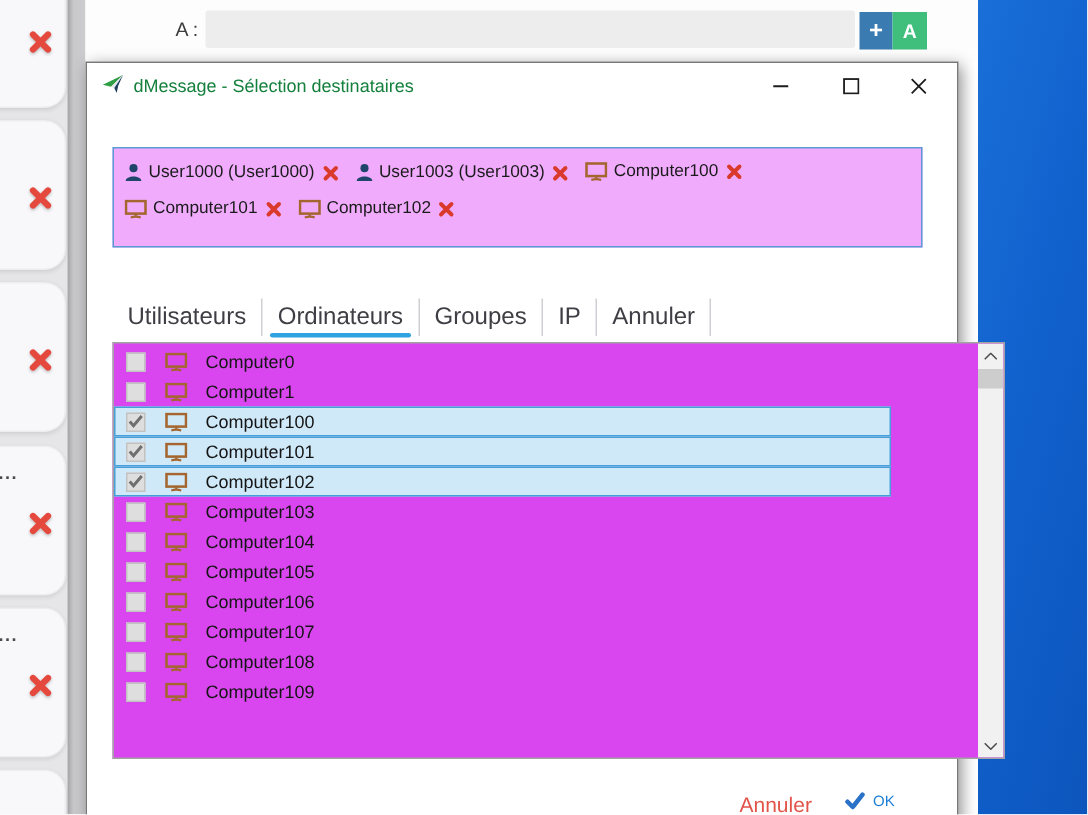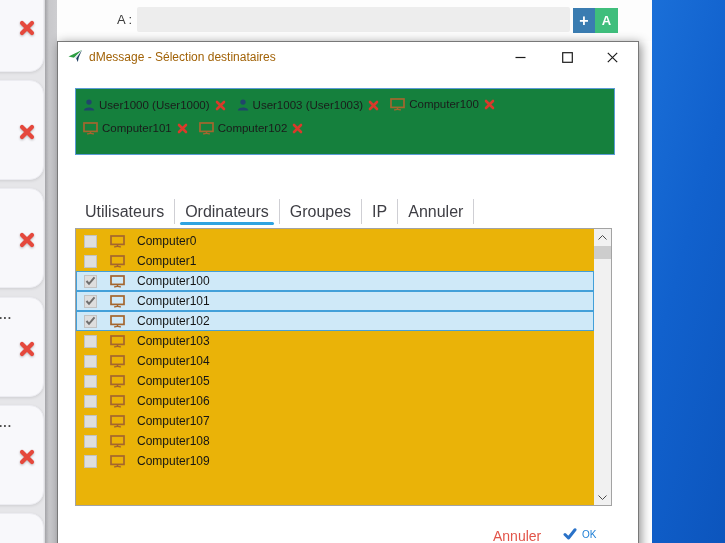--- a/index.html
+++ b/index.html
@@ -37,42 +37,42 @@
   .mini-btn { position:absolute; top:8px; height:25px; color:#fff; font-weight:bold;
               display:flex; align-items:center; justify-content:center; cursor:default; }
   .plus-btn { left:516px; width:22px; background:#3a7cb1; font-size:16px; }
   .a-btn    { left:538px; width:23px; background:#3fbe7c; font-size:13px; }
 
   
   .dialog { position:absolute; left:57px; top:41px; width:582px; height:512px; background:#fff;
             border:1px solid #787878; box-shadow:2px 2px 10px rgba(0,0,0,0.45); }
   .title-bar { position:absolute; left:0; top:0; width:100%; height:30px; background:#fff; }
   .app-icon { position:absolute; left:10px; top:7px; width:15px; height:14px; }
-  .title-text { position:absolute; left:31px; top:8px; font-size:12px; color:#a16207; white-space:nowrap; }
+  .title-text { position:absolute; left:31px; top:8px; font-size:12px; color:#15803d; white-space:nowrap; }
   .win-btn { position:absolute; top:0; width:36px; height:30px; display:flex;
              align-items:center; justify-content:center; }
   .btn-min{ left:444px; } .btn-max{ left:491px; } .btn-close{ left:536px; }
 
   
-  .chips-box { position:absolute; left:17px; top:46px; width:540px; height:67px;
-               border:1px solid #5b9bd5; background:#15803d; padding:5px 7px;
+  .chips-box { position:absolute; left:17px; top:56px; width:540px; height:67px;
+               border:1px solid #5b9bd5; background:#f0abfc; padding:5px 7px;
                font-size:11.5px; color:#1b1b1b; line-height:21px; overflow:hidden;text-decoration:underline; }
   .chip { display:inline-flex; align-items:center; margin-right:11px; white-space:nowrap; height:21px; }
   .chip-icon { display:inline-flex; margin-right:4px; }
   .chip-x { display:inline-flex; margin-left:5px; cursor:pointer; }
 
   
   .tabs { position:absolute; left:17px; top:157px; height:25px; display:flex; font-size:16px; color:#3e3e44; }
   .tab { position:relative; padding:4px 10px 6px 10px; border-right:1px solid #cfcfd4; cursor:pointer; }
   .tab.active::after { content:""; position:absolute; left:5px; right:5px; bottom:-1px; height:3px;
                        background:#2fa3e0; border-radius:2px; }
 
   
-  .list-box { position:absolute; left:17px; top:186px; width:537px; height:278px;
-              border:1px solid #a3a3a3; background:#eab308; overflow:hidden; }
+  .list-box { position:absolute; left:17px; top:186px; width:595px; height:278px;
+              border:1px solid #a3a3a3; background:#d946ef; overflow:hidden; }
   .rows { position:absolute; left:0; top:2px; right:17px; }
   .row { display:flex; align-items:center; height:20px; width:518px; border:1px solid transparent;
          font-size:12px; color:#151515; }
   .row.checked { background:#cfe9f8; border-color:#43a0d9; }
   .checkbox { width:13px; height:13px; margin-left:7px; background:#dedede;
               border:1px solid #c2c2c2; display:flex; align-items:center; justify-content:center; }
   .row .check-mark { visibility:hidden; }
   .row.checked .check-mark { visibility:visible; }
   .row-icon { display:inline-flex; margin-left:13px; }
   .row-label { margin-left:12px; }

